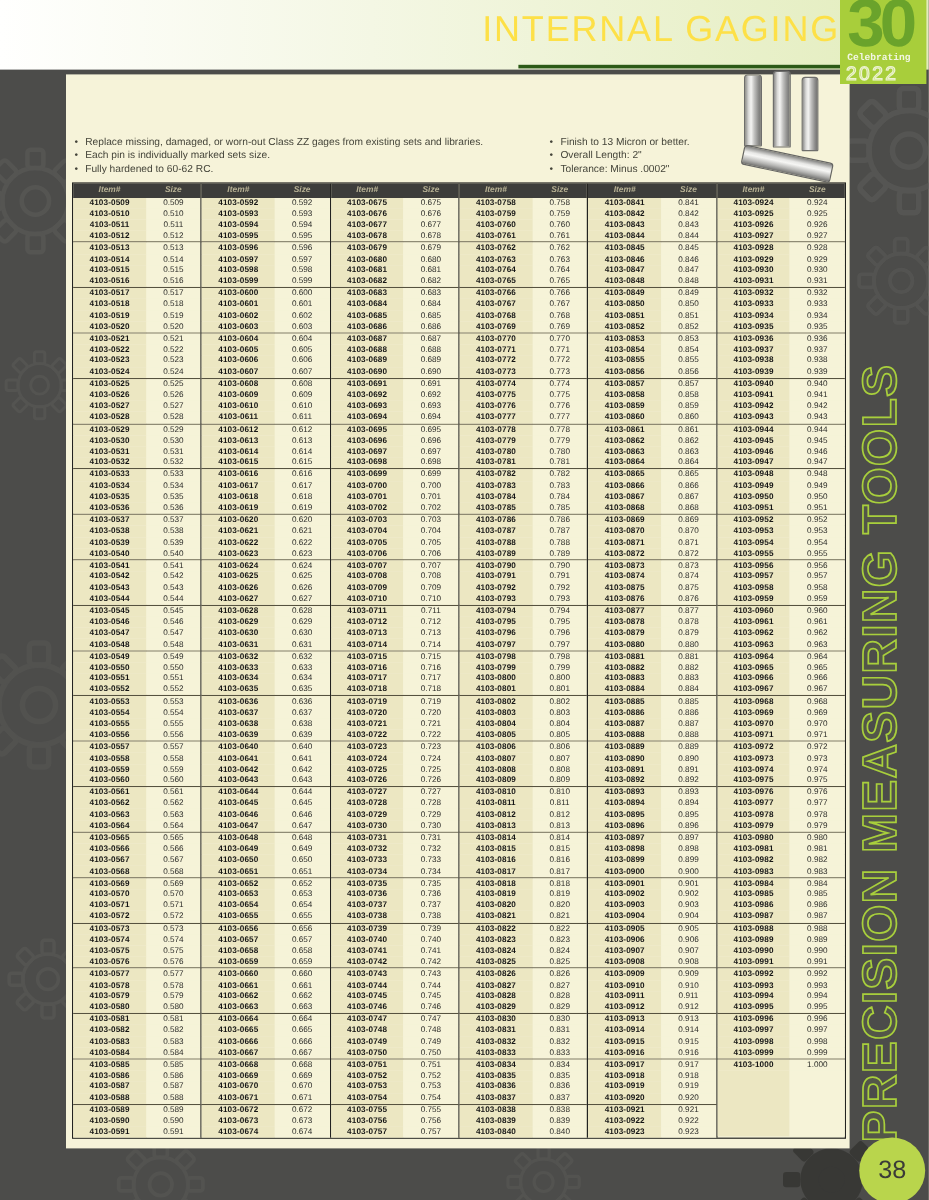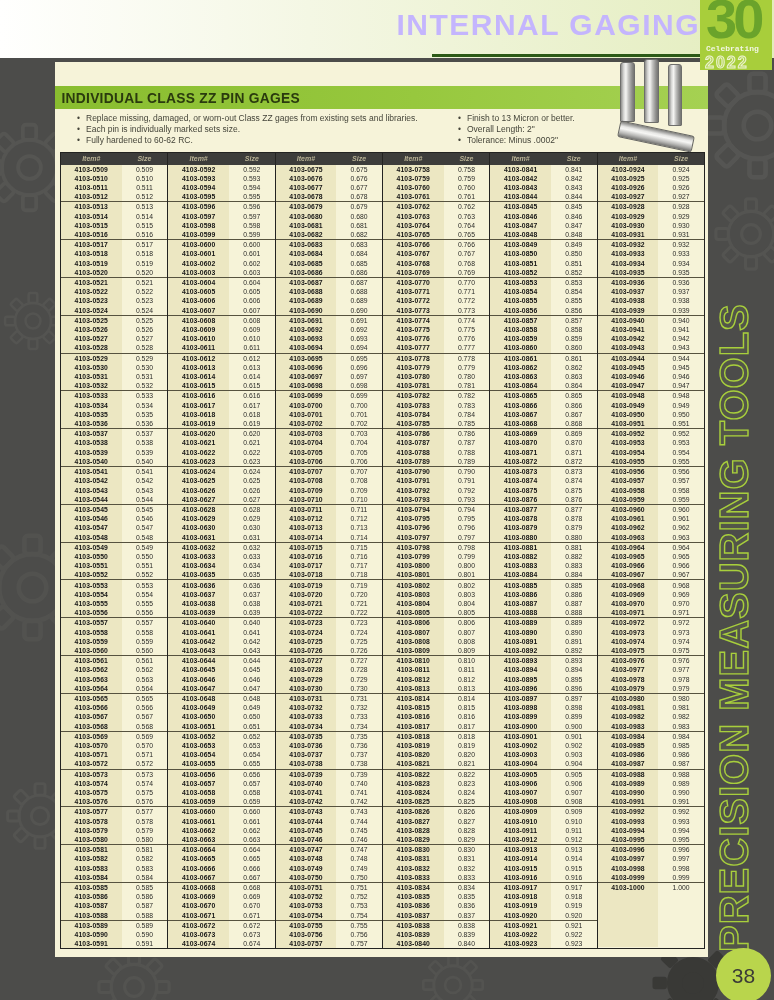--- a/index.html
+++ b/index.html
@@ -7,44 +7,44 @@
        font-family:"Liberation Sans",sans-serif;-webkit-text-size-adjust:none;}
 
   
   .gear{position:absolute;}
   .gearline{fill:none;stroke:#5e5e5b;stroke-width:4;}
   .gearfill{fill:#373734;stroke:none;}
 
   
   .topband{position:absolute;left:0;top:0;width:774px;height:58px;
            background:linear-gradient(90deg,#fffffe 0%,#f4f7e4 40%,#e3edbd 100%);z-index:2;}
-  .main-title{position:absolute;right:74px;top:8px;font-size:30px;font-weight:bold;
-              letter-spacing:1.5px;color:#c4b5fd;z-index:3;}
+  .main-title{position:absolute;right:74px;top:8px;font-size:30px;font-weight:normal;
+              letter-spacing:1.5px;color:#fde047;z-index:3;}
   .title-rule{position:absolute;left:432px;top:54px;width:271px;height:3px;background:#2c5a17;z-index:3;}
 
   
   .logo{position:absolute;left:700px;top:0;width:72px;height:70px;background:#a8ce3b;z-index:4;overflow:hidden;}
   .logo-30{position:absolute;left:6px;top:-14px;font-size:56px;font-weight:bold;color:#6aa32b;letter-spacing:-4px;}
   .logo-celebrating{position:absolute;left:6px;bottom:17px;font-size:8px;font-weight:bold;color:#f2f6e3;font-family:Liberation Mono, monospace;}
-  .logo-year{position:absolute;left:5px;bottom:-2px;font-size:16px;font-weight:bold;letter-spacing:2px;
+  .logo-year{position:absolute;left:5px;bottom:-2px;font-size:16px;font-weight:normal;letter-spacing:2px;
              color:rgba(255,255,255,0.12);-webkit-text-stroke:1px #edf3d2;}
 
   
   .sheet{position:absolute;left:55px;top:62px;width:653px;height:895px;background:#f6f3d9;z-index:1;}
 
   
   .greenbar{position:absolute;left:0;top:24px;width:653px;height:23px;
             background:linear-gradient(90deg,#89bd2f 0%,#97c83e 55%,#a5d152 100%);
             display:flex;align-items:center;z-index:1;}
   .greenbar-title{font-size:15px;font-weight:bold;color:#2a3a0e;letter-spacing:0.3px;
                   padding-left:7px;transform:scaleX(0.92);transform-origin:left center;white-space:nowrap;}
 
   
   .bullets{position:absolute;top:51px;font-size:8.5px;line-height:11px;color:#45453a;z-index:1;}
-  .bullets-left{left:22px;width:390px;}
+  .bullets-left{left:7px;width:390px;}
   .bullets-right{left:403px;width:200px;}
   .bullet-item{white-space:nowrap;}
   .bullet-dot{display:inline-block;width:9px;}
 
   
   .pins{position:absolute;left:612px;top:56px;width:95px;height:100px;z-index:5;}
   .pin{position:absolute;background:linear-gradient(90deg,#8f8f8d 0%,#d9d9d7 22%,#f4f4f2 38%,#c2c2c0 58%,#8b8b89 85%,#757573 100%);
        border:0.5px solid #6e6e6c;border-radius:3px 3px 1px 1px;}
   .pin1{left:8px;top:6px;width:13px;height:58px;}
   .pin2{left:32px;top:3px;width:13px;height:62px;}
@@ -136,23 +136,20 @@
 <div class="main-title">INTERNAL GAGING</div>
 <div class="title-rule"></div>
 
 <div class="logo">
   <div class="logo-30">30</div>
   <div class="logo-celebrating">Celebrating</div>
   <div class="logo-year">2022</div>
 </div>
 
 <div class="sheet">
-  <div class="greenbar">
-    <span class="greenbar-title">INDIVIDUAL CLASS ZZ PIN GAGES</span>
-  </div>
 
   <div class="bullets bullets-left">
     <div class="bullet-item"><span class="bullet-dot">•</span><span>Replace missing, damaged, or worn-out Class ZZ gages from existing sets and libraries.</span></div>
     <div class="bullet-item"><span class="bullet-dot">•</span><span>Each pin is individually marked sets size.</span></div>
     <div class="bullet-item"><span class="bullet-dot">•</span><span>Fully hardened to 60-62 RC.</span></div>
   </div>
   <div class="bullets bullets-right">
     <div class="bullet-item"><span class="bullet-dot">•</span><span>Finish to 13 Micron or better.</span></div>
     <div class="bullet-item"><span class="bullet-dot">•</span><span>Overall Length: 2"</span></div>
     <div class="bullet-item"><span class="bullet-dot">•</span><span>Tolerance: Minus .0002"</span></div>

